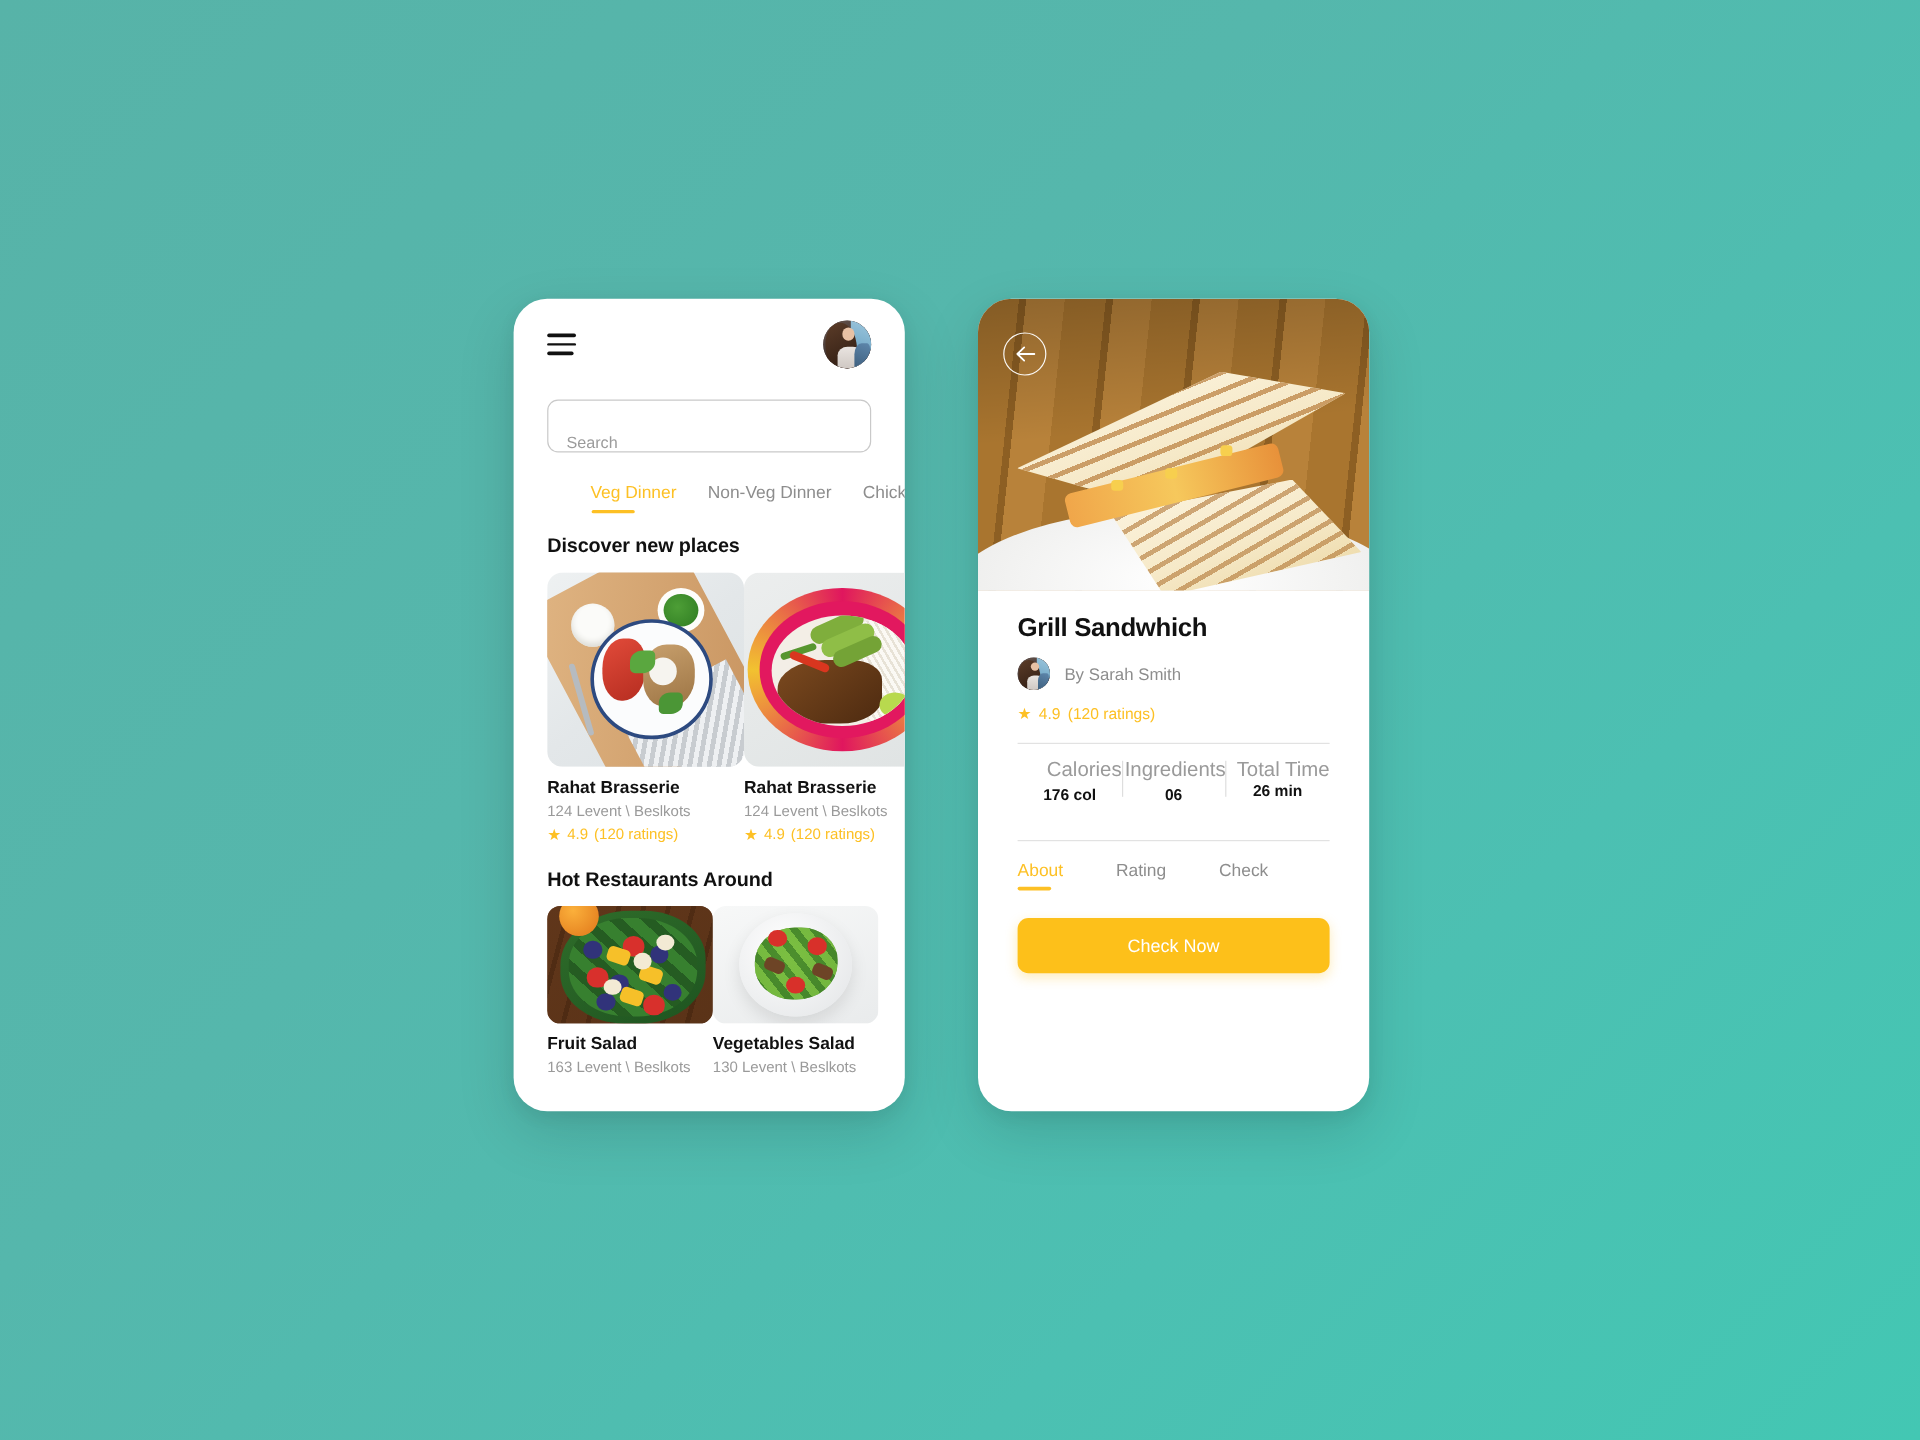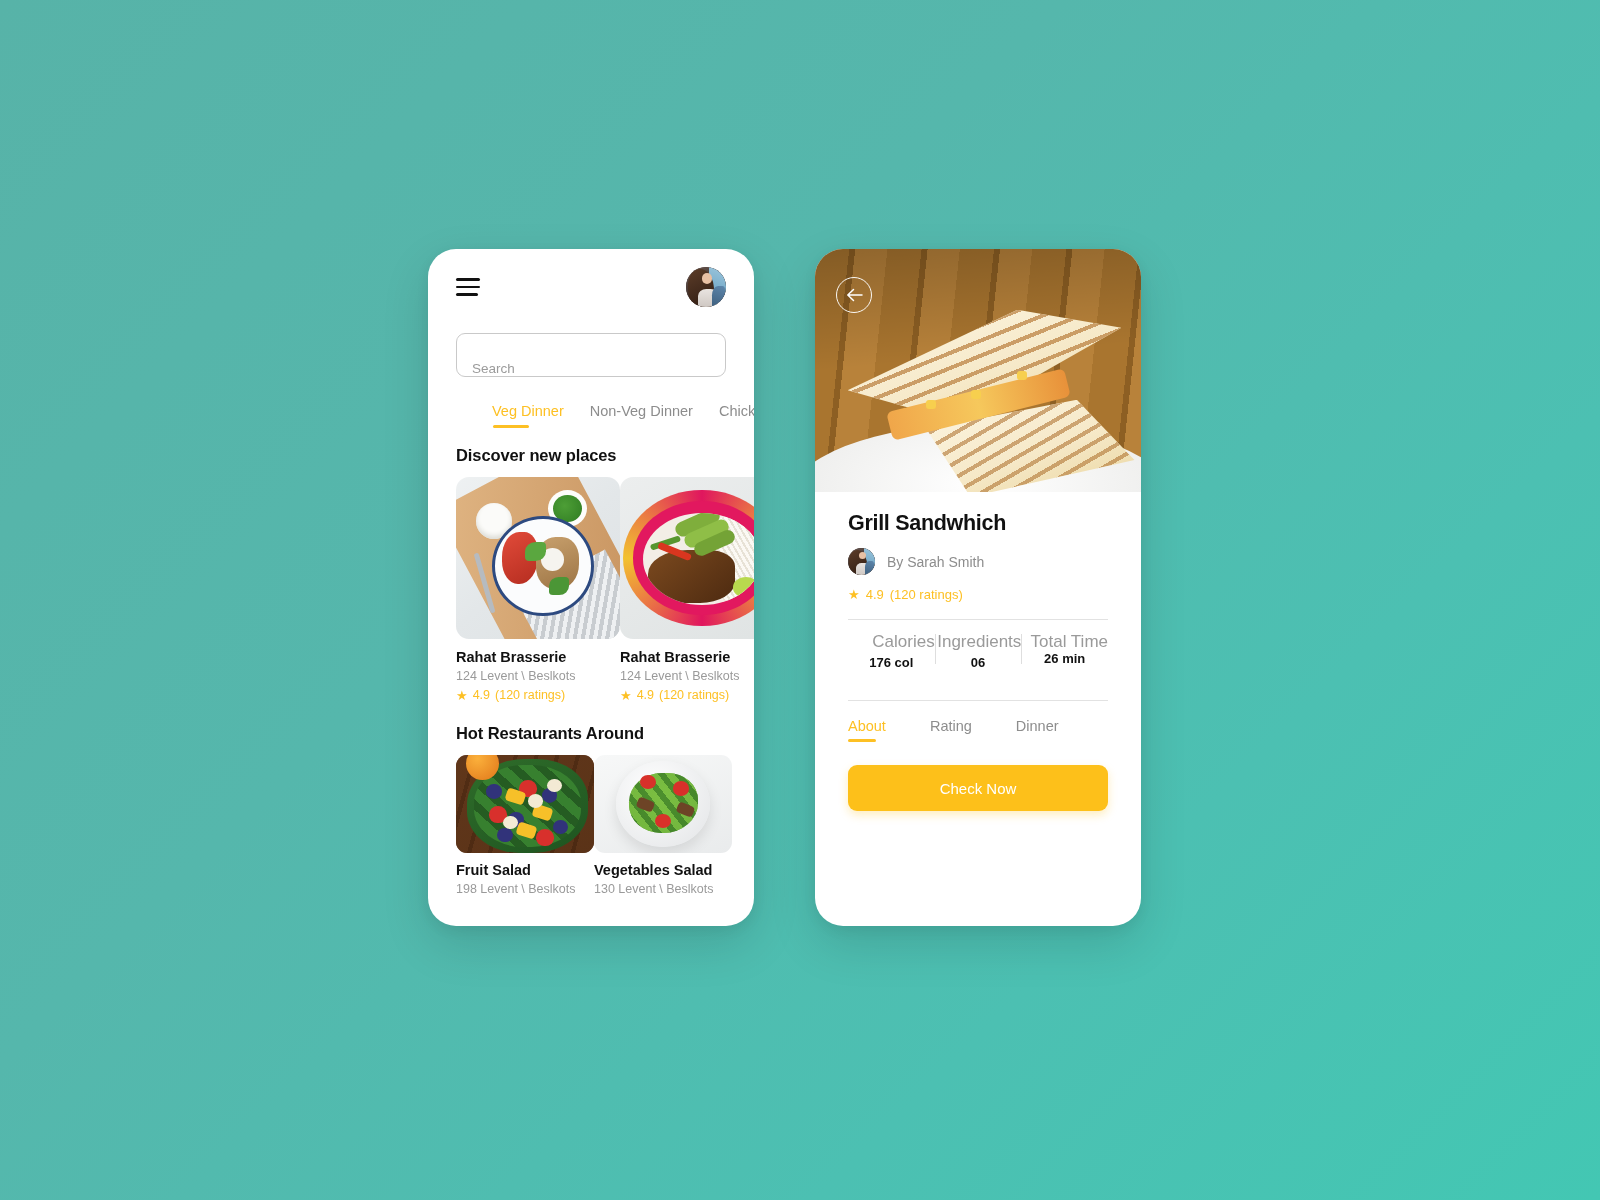--- a/index.html
+++ b/index.html
@@ -365,21 +365,21 @@
             <div class="f3-s3"></div>
           <div class="f3-m1"></div>
             <div class="f3-m2"></div>
             <div class="f3-m3"></div>
           <div class="f3-n1"></div>
             <div class="f3-n2"></div>
             <div class="f3-n3"></div>
         </div>
       </div>
       <div class="rest-name">Fruit Salad</div>
-      <div class="rest-addr">198 Levent \ Beslkots</div>
+      <div class="rest-addr">163 Levent \ Beslkots</div>
     </div>
 
     <div class="rest-card">
       <div class="rest-thumb">
         <div class="ph">
           <div class="f4-bg"></div>
             <div class="f4-plate"></div>
             <div class="f4-sal"></div>
           <div class="f4-t1"></div>
             <div class="f4-t2"></div>
@@ -455,19 +455,19 @@
         <div class="stat-label">Total Time</div>
         <div class="stat-value">26 min</div>
       </div>
     </div>
 
     <div class="divider"></div>
 
     <div class="rtabs">
       <div class="rtab active">About</div>
       <div class="rtab">Rating</div>
-      <div class="rtab">Dinner</div>
+      <div class="rtab">Check</div>
     </div>
 
 
     <button class="cta">Check Now</button>
   </div>
 </div>
 
 </body></html>

